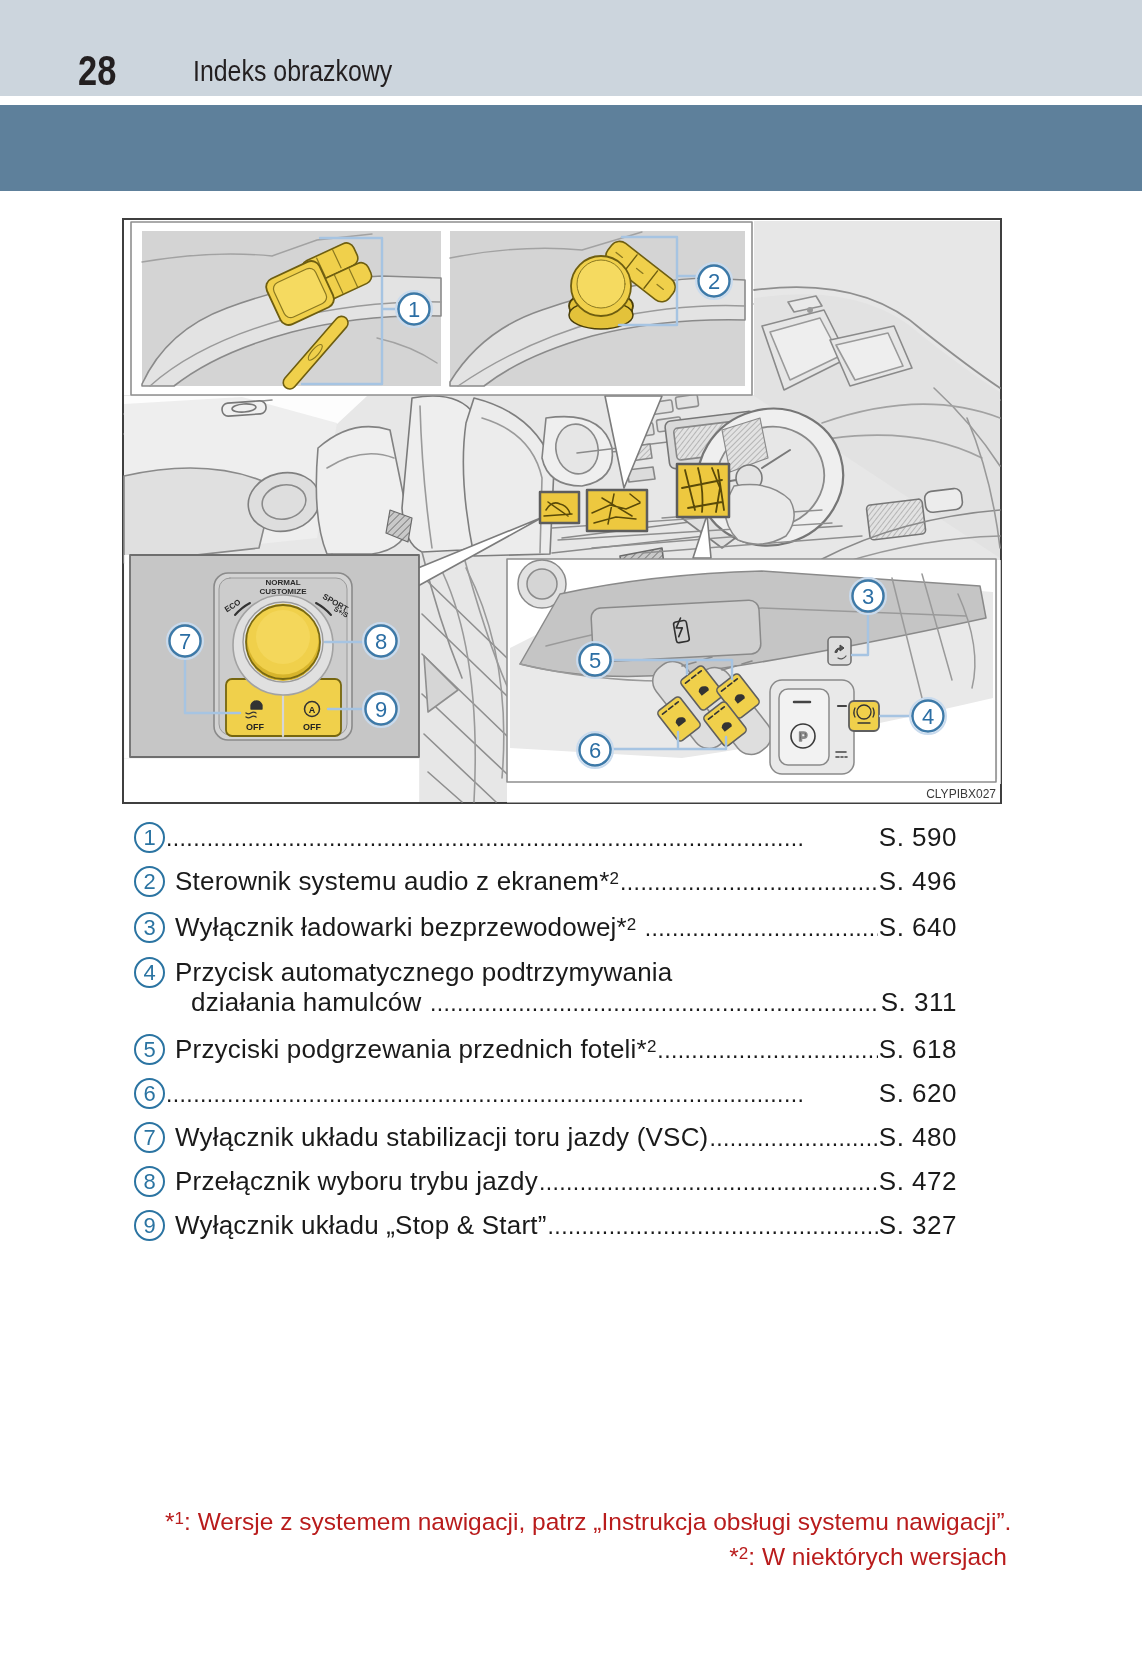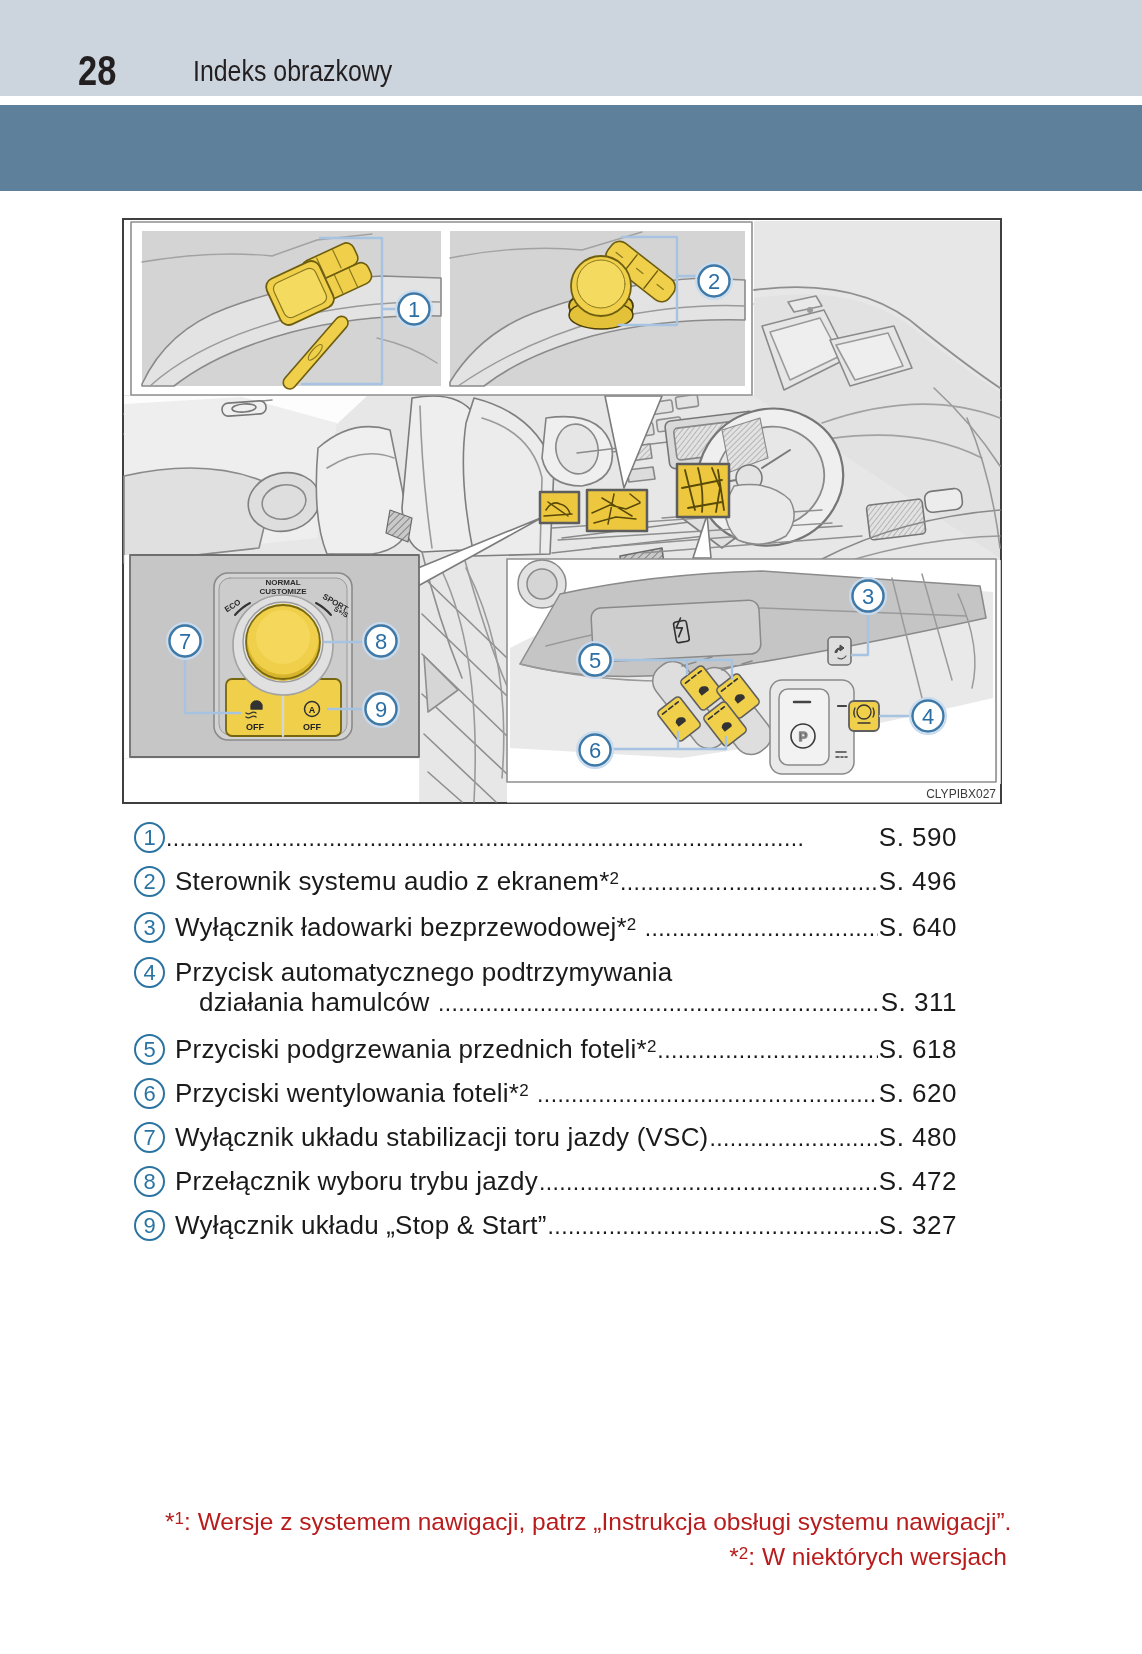--- a/index.html
+++ b/index.html
@@ -413,35 +413,34 @@
     <span class="dots">..............................................................................................</span>
     <span class="ref">S. 640</span>
   </div>
 
 <div class="row" style="top:957px;">
     <span class="cnum">4</span>
     <span class="txt">Przycisk automatycznego podtrzymywania</span>
   </div>
 
 <div class="l2" style="top:987px;">
-    <span class="txt" style="margin-left:16px;">działania hamulców&nbsp;</span>
+    <span class="txt" style="margin-left:8px;">działania hamulców&nbsp;</span>
     <span class="dots">..............................................................................................</span>
     <span class="ref">S. 311</span>
   </div>
 
 <div class="row" style="top:1034px;">
     <span class="cnum">5</span>
     <span class="txt">Przyciski podgrzewania przednich foteli*<sup>2</sup></span>
     <span class="dots">..............................................................................................</span>
     <span class="ref">S. 618</span>
   </div>
 
 <div class="row" style="top:1078px;">
     <span class="cnum">6</span>
-    <span class="txt">Przyciski wentylowania foteli*<sup>2</sup>&nbsp;</span>
     <span class="dots">..............................................................................................</span>
     <span class="ref">S. 620</span>
   </div>
 
 <div class="row" style="top:1122px;">
     <span class="cnum">7</span>
     <span class="txt">Wyłącznik układu stabilizacji toru jazdy (VSC)</span>
     <span class="dots">..............................................................................................</span>
     <span class="ref">S. 480</span>
   </div>

